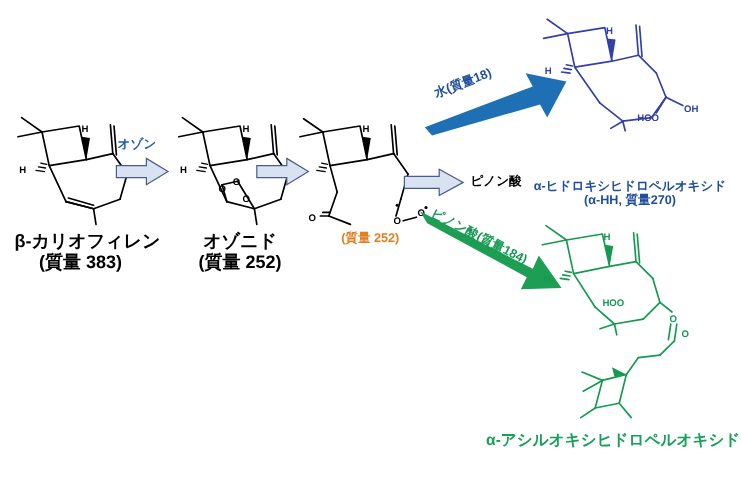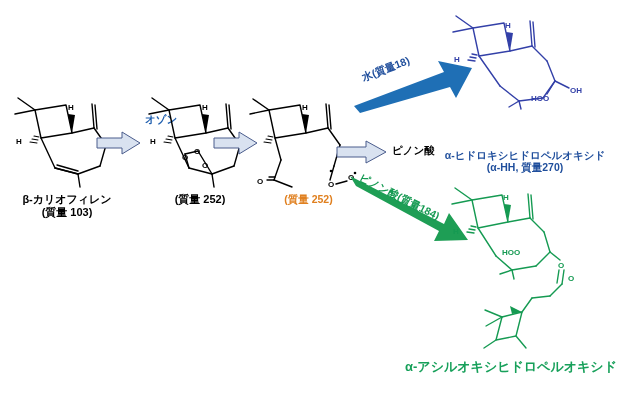--- a/index.html
+++ b/index.html
@@ -15,31 +15,31 @@
 
   .lbl{
     font-weight:bold;
     text-align:center;
     line-height:1.15;
     white-space:nowrap;
   }
   .lbl .l1{display:block;}
   .lbl .l2{display:block;}
 
-  .lbl-black{color:#000000;font-size:11px;}
+  .lbl-black{color:#000000;font-size:15px;}
   .lbl-orange{color:#E08020;font-size:10.5px;}
   .lbl-blue{color:#1F4E9C;font-size:10.5px;}
   .lbl-green{color:#17A05A;font-size:13px;}
 
   .arrow-text{
     font-weight:bold;
     white-space:nowrap;
     font-size:10.5px;
   }
-  .t-blue{color:#1F5FAF;padding-left:47px;}
+  .t-blue{color:#1F5FAF;}
   .t-blue2{color:#1F4E9C;}
   .t-green{color:#159A52;}
   .t-black{color:#000000;}
 
   svg{display:block;overflow:visible;}
   .blkline{stroke:#000;fill:none;stroke-width:1.4;stroke-linecap:round;stroke-linejoin:round;}
   .blkline2{stroke:#000;fill:none;stroke-width:1.1;stroke-linecap:round;}
   .bluline{stroke:#3340A8;fill:none;stroke-width:1.4;stroke-linecap:round;stroke-linejoin:round;}
   .grnline{stroke:#159A52;fill:none;stroke-width:1.4;stroke-linecap:round;stroke-linejoin:round;}
   .atom{font-family:"Liberation Sans",sans-serif;font-size:8px;font-weight:bold;}
@@ -82,21 +82,21 @@
       <path class="blkline" d="M89,41 L87,17"></path>
 
       <path class="blkline" d="M70,86 L47,80"></path>
       <path class="blkline" d="M70,83 L49,77"></path>
 
       <path class="blkline" d="M70,86 L72,99"></path>
     </svg>
   </div>
   <div class="abs lbl lbl-black" style="left:12px;top:193px;width:110px;">
     <span class="l1">β-カリオフィレン</span>
-    <span class="l2">(質量 103)</span>
+    <span class="l2">(質量 383)</span>
   </div>
 
   <div class="abs arrow-text t-blue" style="left:98px;top:113px;">オゾン</div>
   <div class="abs" style="left:96px;top:130px;">
     <svg width="46" height="26" viewBox="0 0 46 26">
       <path d="M1,8 L26,8 L26,2 L44,13 L26,24 L26,18 L1,18 Z" fill="#D9E2F0" stroke="#4A5C8C" stroke-width="1"></path>
     </svg>
   </div>
 
   <div class="abs" style="left:142px;top:88px;">
@@ -122,20 +122,21 @@
       <path class="blkline" d="M47,80 L43,66"></path>
       <path class="blkline" d="M43,66 L56,63"></path>
       <path class="blkline" d="M56,63 L70,86"></path>
       <text class="atom atom-b" x="40" y="72">O</text>
       <text class="atom atom-b" x="52" y="66">O</text>
       <text class="atom atom-b" x="60" y="80">O</text>
       <path class="blkline" d="M70,86 L72,99"></path>
     </svg>
   </div>
   <div class="abs lbl lbl-black" style="left:150px;top:193px;width:100px;">
+    <span class="l1">オゾニド</span>
     <span class="l2">(質量 252)</span>
   </div>
 
   <div class="abs" style="left:213px;top:130px;">
     <svg width="46" height="26" viewBox="0 0 46 26">
       <path d="M1,8 L26,8 L26,2 L44,13 L26,24 L26,18 L1,18 Z" fill="#D9E2F0" stroke="#4A5C8C" stroke-width="1"></path>
     </svg>
   </div>
 
   <div class="abs" style="left:252px;top:88px;">

